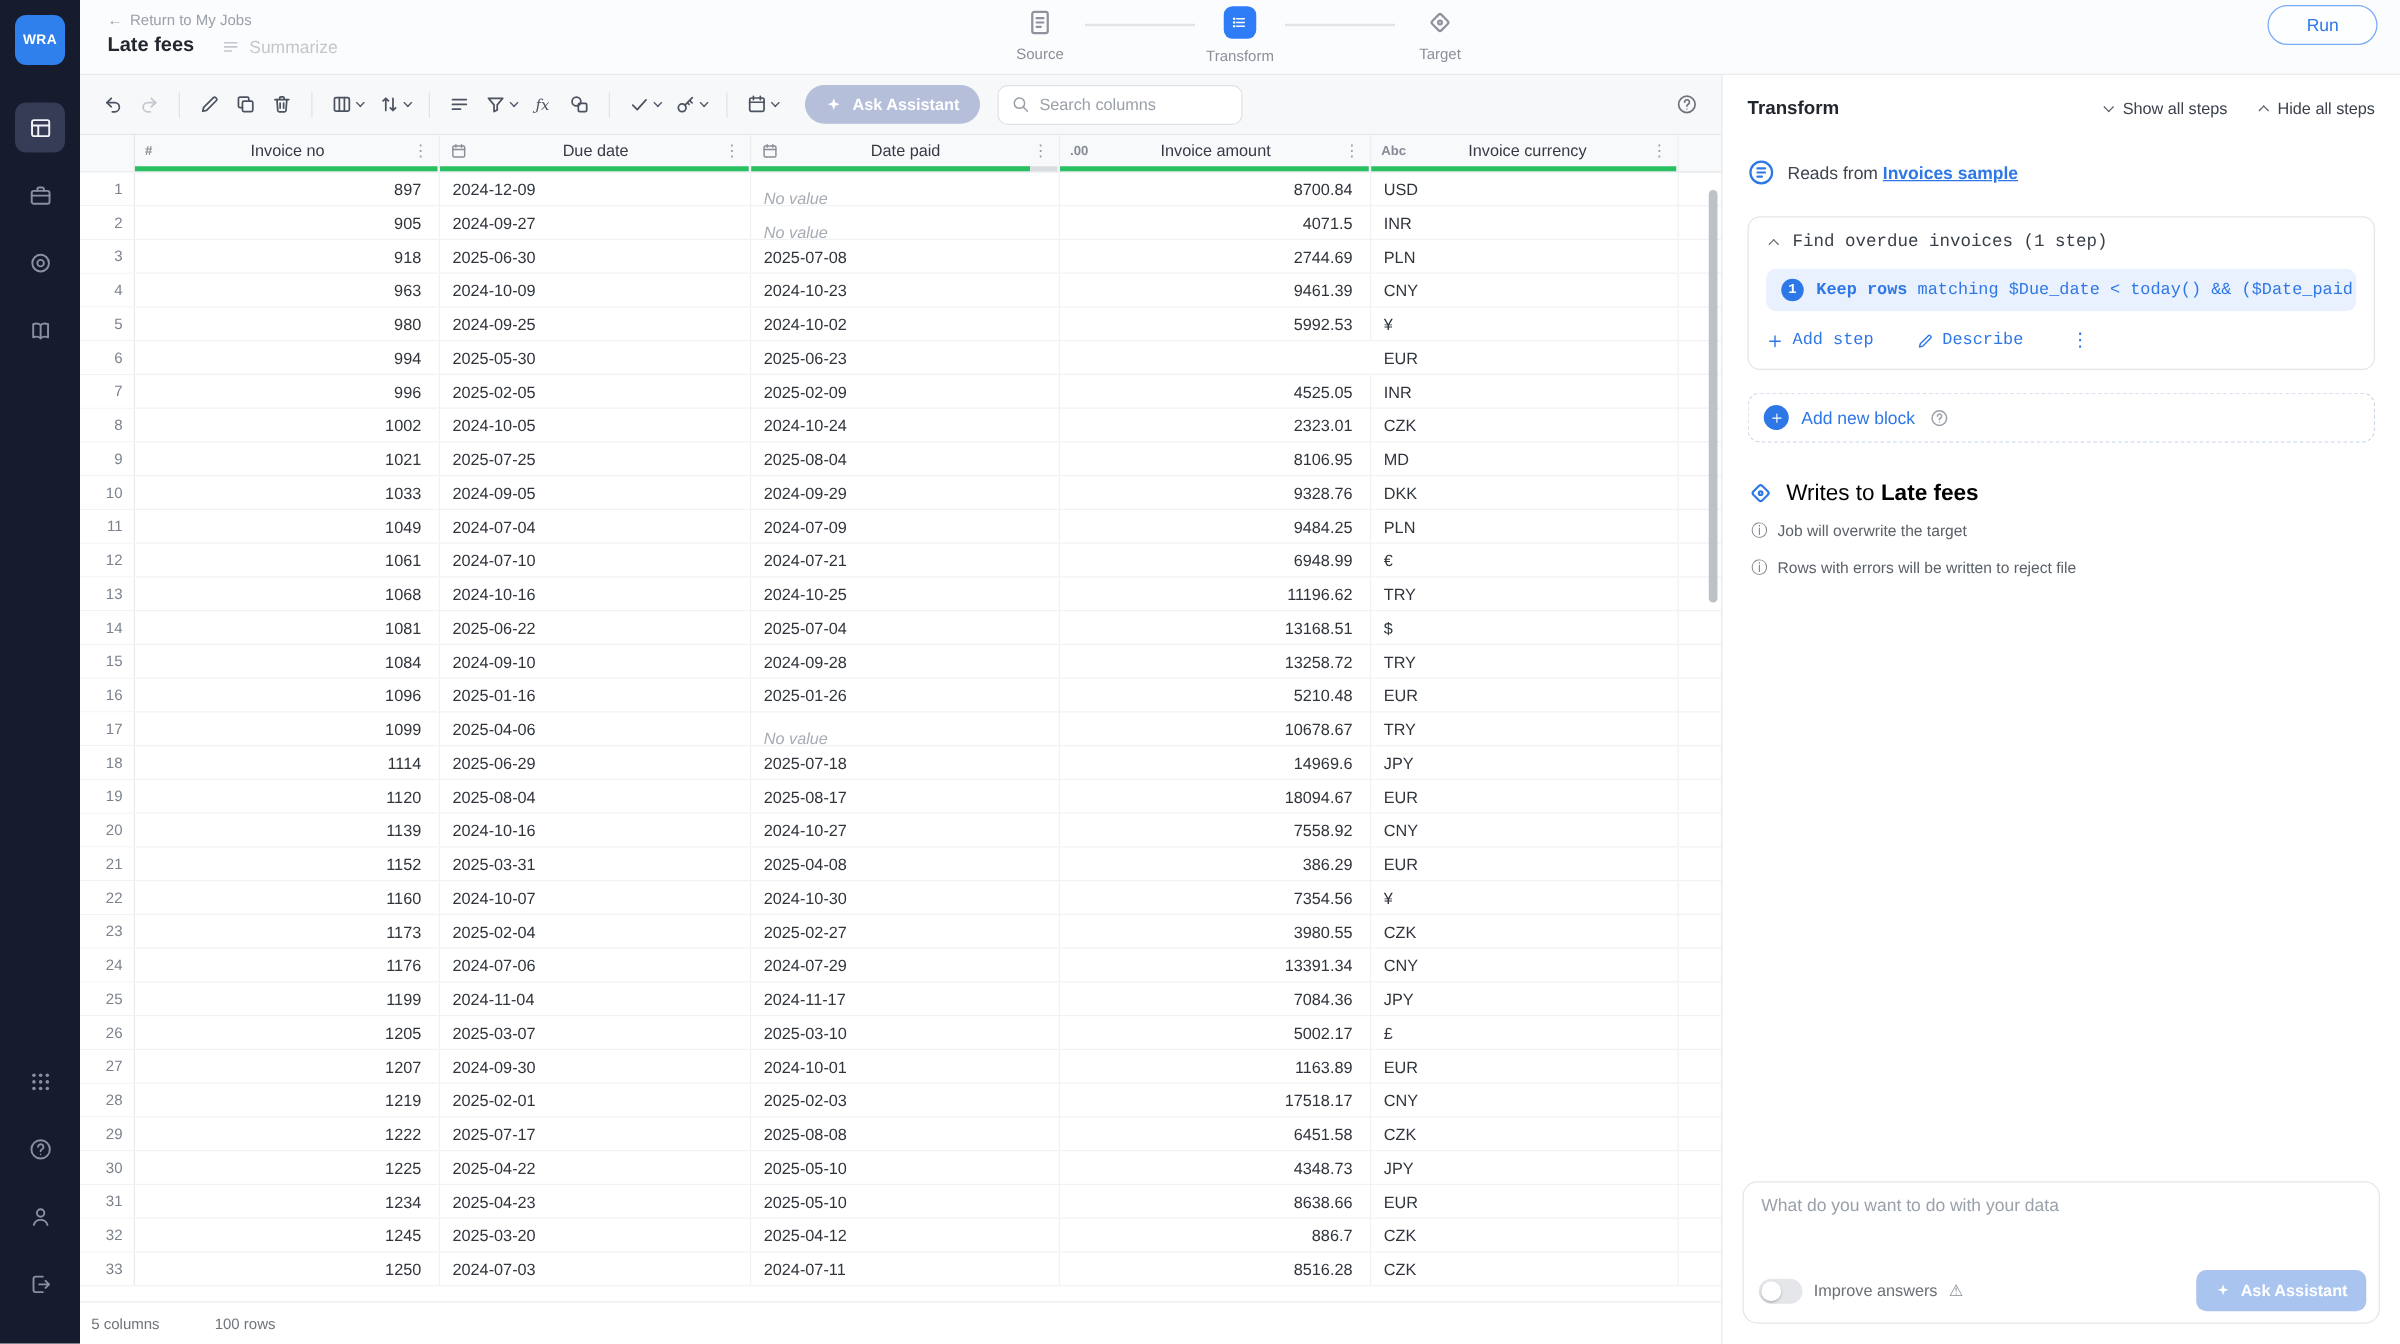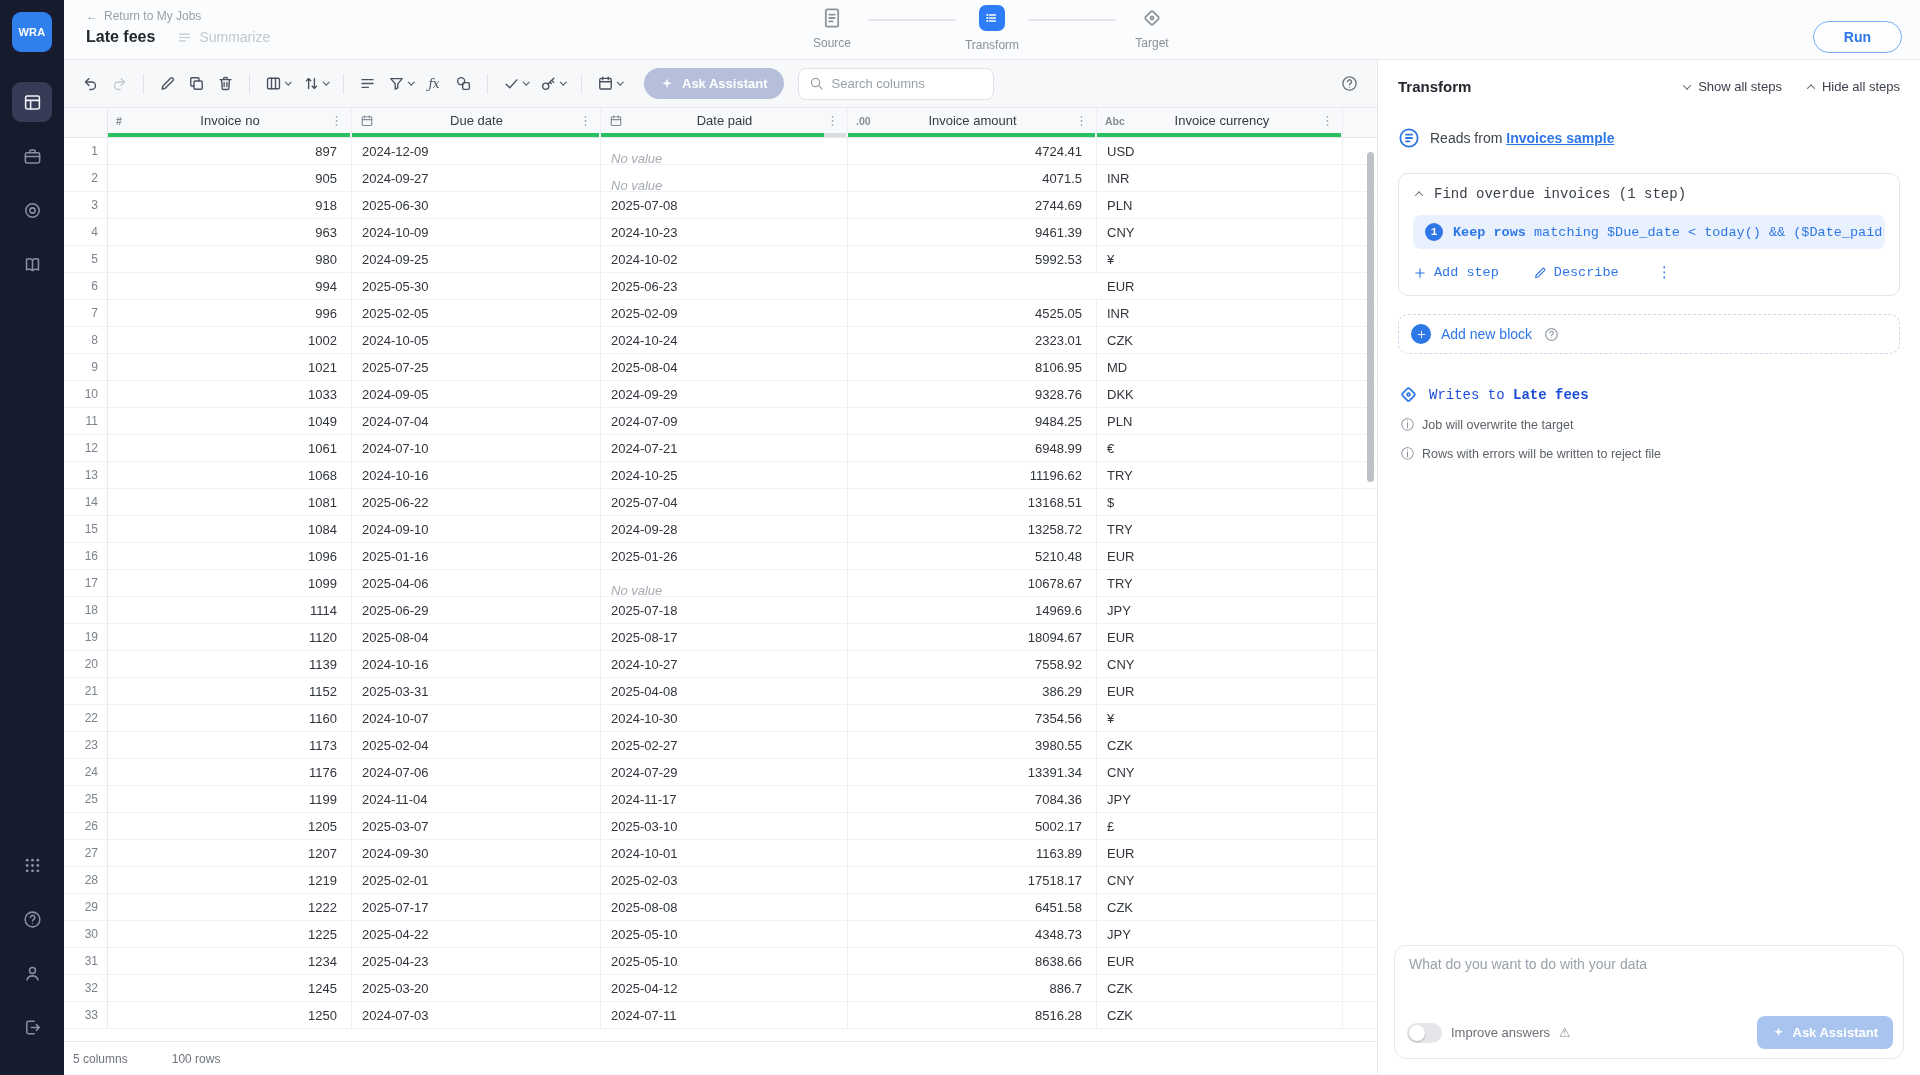--- a/index.html
+++ b/index.html
@@ -36,22 +36,22 @@
   .job-title { font-size:16px; font-weight:700; color:#22262d; }
   .summarize { display:flex; align-items:center; gap:7px; font-size:14px; color:#c3c7cd; }
   .summarize .ic { width:15px; height:15px; }
   .stepper { position:absolute; left:50%; top:7px; transform:translateX(-50%); display:flex; align-items:flex-start; }
   .step { display:flex; flex-direction:column; align-items:center; gap:7px; width:72px; }
   .step-label { font-size:12px; color:#8b9099; }
   .step-ic { width:22px; height:22px; color:#8d939c; }
   .step-ic-transform { width:26px; height:26px; background:#2e7df6; border-radius:7px; color:#fff; display:flex; align-items:center; justify-content:center; margin-top:-2px; }
   .step-ic-transform .ic { width:16px; height:16px; }
   .step-line { width:88px; height:1.5px; background:#e2e4e8; margin-top:12px; }
-  .run-btn { position:absolute; right:18px; top:21px; padding:7px 30px; border-radius:18px; border:1.5px solid #79abf7;
-    background:#fdfeff; color:#2e77e6; font-size:14px; font-weight:700; cursor:pointer; font-family:inherit; }
+  .run-btn { position:absolute; right:18px; top:4px; padding:7px 30px; border-radius:18px; border:1.5px solid #79abf7;
+    background:#fdfeff; color:#2e77e6; font-size:14px; font-weight:400; cursor:pointer; font-family:inherit; }
 
   .content { flex:1; display:flex; min-height:0; }
   .workspace { flex:1; display:flex; flex-direction:column; min-width:0; background:#fff; }
 
   
   .toolbar { height:48px; background:#f7f8fa; border-bottom:1px solid #e6e8ec; display:flex; align-items:center; padding:0 14px 0 12px; flex:0 0 auto; }
   .tb-groups { display:flex; align-items:center; }
   .tb-btn { display:flex; align-items:center; gap:4px; height:30px; padding:0 6px; border:none; background:transparent;
     color:#4b5260; border-radius:6px; cursor:pointer; font-family:inherit; }
   .tb-btn .ic { width:17px; height:17px; }
@@ -122,21 +122,21 @@
   .blk-kebab { font-size:15px; cursor:pointer; padding:0 4px; }
 
   .add-block { margin-top:18px; border:1.5px dashed #ccd7ea; border-radius:10px; padding:9px 12px; display:flex; align-items:center; gap:10px; }
   .add-circle { width:20px; height:20px; border-radius:50%; background:#2e77e6; color:#fff; display:flex; align-items:center; justify-content:center; cursor:pointer; }
   .add-circle .ic { width:11px; height:11px; }
   .add-label { color:#2e77e6; font-size:14px; cursor:pointer; }
   .q-ic { width:15px; height:15px; color:#9aa0a8; margin-left:2px; }
 
   .writes-row { margin-top:30px; display:flex; align-items:center; gap:10px; }
   .writes-ic { width:21px; height:21px; color:#2e77e6; }
-  .writes-text { font-size:14px; color:#1d4ed8;font-family:Liberation Mono, monospace; }
+  .writes-text { font-size:18px; color:#000000; }
   .writes-text b { font-weight:700; }
   .note-row { margin-top:11px; margin-left:3px; display:flex; align-items:center; gap:8px; font-size:12.5px; color:#5c6269; }
   .note-row .info-g { color:#7b828c; font-size:13px; }
 
   .chat-box { position:absolute; left:16px; right:16px; bottom:16px; height:114px; border:1px solid #e4e6ea; border-radius:12px; background:#fff; }
   .chat-box textarea { position:absolute; top:10px; left:14px; right:14px; height:46px; width:calc(100% - 28px); border:none; outline:none;
     resize:none; font-family:inherit; font-size:14px; color:#3a4048; background:transparent; }
   .chat-box textarea::placeholder { color:#9aa1ab; }
   .chat-controls { position:absolute; left:12px; right:10px; bottom:9px; display:flex; align-items:center; gap:9px; }
   .toggle { width:35px; height:20px; border-radius:10px; background:#e4e6ea; position:relative; cursor:pointer; flex:0 0 auto; }
@@ -500,21 +500,21 @@
               </div>
           </div>
           <div class="grid-body">
               <div class="grid-row">
                 <div class="gutter-cell">1</div>
                 <div class="cell right" style="width: 244px;">897</div>
                 <div class="cell left" style="width: 249px;">2024-12-09</div>
                 <div class="cell left" style="width: 247px;">
                   <span class="novalue">No value</span>
                 </div>
-                <div class="cell right" style="width: 249px;">4724.41</div>
+                <div class="cell right" style="width: 249px;">8700.84</div>
                 <div class="cell left" style="width: 246px;">USD</div>
               </div>
               <div class="grid-row">
                 <div class="gutter-cell">2</div>
                 <div class="cell right" style="width: 244px;">905</div>
                 <div class="cell left" style="width: 249px;">2024-09-27</div>
                 <div class="cell left" style="width: 247px;">
                   <span class="novalue">No value</span>
                 </div>
                 <div class="cell right" style="width: 249px;">4071.5</div>

